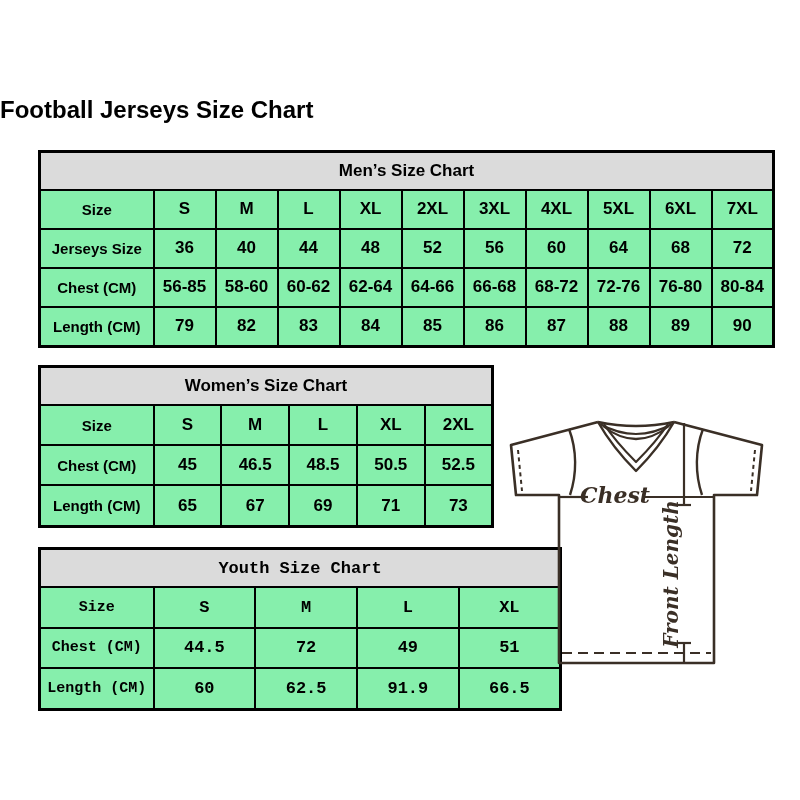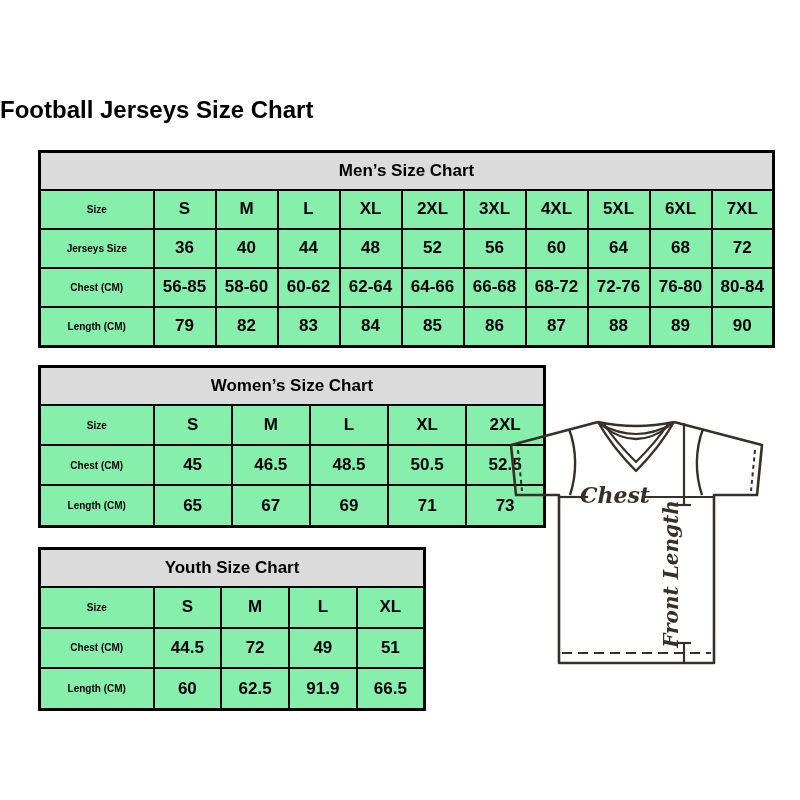--- a/index.html
+++ b/index.html
@@ -26,24 +26,24 @@
   table.size-table td{
     border:2px solid var(--border);
     text-align:center;vertical-align:middle;
     font-weight:bold;font-size:17px;color:var(--text);
     padding:0 2px;overflow:hidden;white-space:nowrap;
   }
   table.size-table td.tbl-title{
     background:var(--header-bg);
     font-size:17px;font-weight:bold;height:36px;
   }
-  table.size-table td.row-label{font-size:10px;}
+  table.size-table td.row-label{font-size:15px;}
   #mens-table{left:38px;top:150px;width:737px;height:198px;}
-  #womens-table{left:38px;top:365px;width:508px;height:163px;padding-left:16px;}
-  #youth-table{left:38px;top:547px;width:388px;height:164px;}
+  #womens-table{left:38px;top:365px;width:456px;height:163px;padding-left:16px;}
+  #youth-table{left:38px;top:547px;width:524px;height:164px;font-family:Liberation Mono, monospace;}
   #jersey{position:absolute;left:504px;top:410px;color:var(--jersey-line);}
   .serif-label{
     font-family:"DejaVu Serif","Liberation Serif",serif;
     font-style:italic;font-weight:bold;
   }
 </style>
 </head>
 <body>
 
 <div class="page-title">Football Jerseys Size Chart</div>

